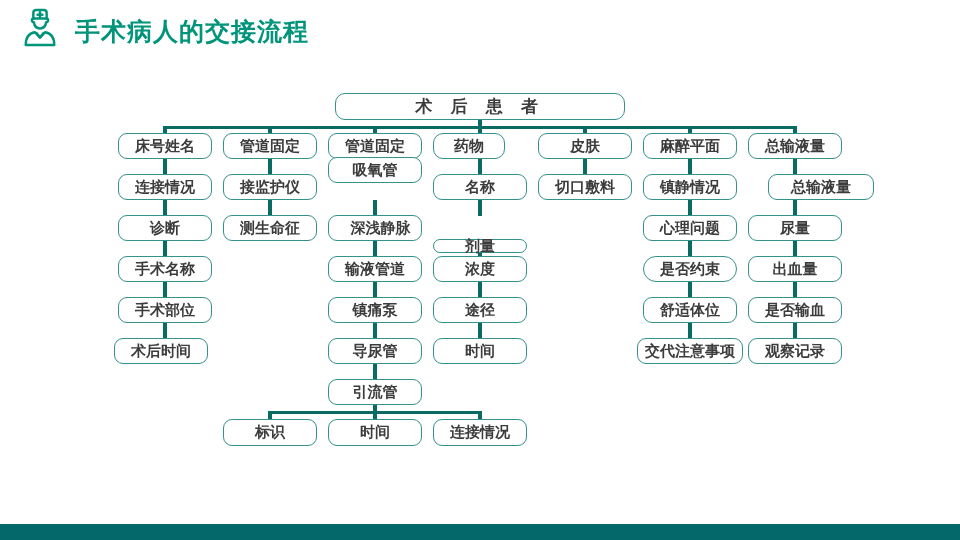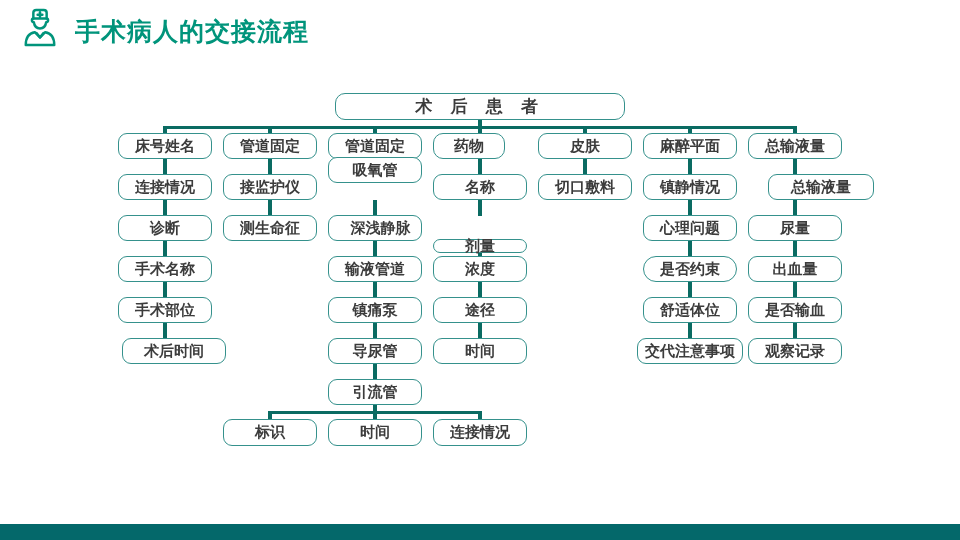--- a/index.html
+++ b/index.html
@@ -67,21 +67,21 @@
       <div class="conn" style="left: 793px; top: 126px; width: 4px; height: 8px;"></div>
       <div class="node" style="left: 118px; top: 133px; width: 94px; height: 26px;">床号姓名</div>
       <div class="node" style="left: 118px; top: 174px; width: 94px; height: 26px;">连接情况</div>
       <div class="conn" style="left: 163px; top: 159px; width: 4px; height: 16px;"></div>
       <div class="node" style="left: 118px; top: 215px; width: 94px; height: 26px;">诊断</div>
       <div class="conn" style="left: 163px; top: 200px; width: 4px; height: 16px;"></div>
       <div class="node" style="left: 118px; top: 256px; width: 94px; height: 26px;">手术名称</div>
       <div class="conn" style="left: 163px; top: 241px; width: 4px; height: 16px;"></div>
       <div class="node" style="left: 118px; top: 297px; width: 94px; height: 26px;">手术部位</div>
       <div class="conn" style="left: 163px; top: 282px; width: 4px; height: 16px;"></div>
-      <div class="node" style="left: 122px; top: 338px; width: 104px; height: 26px;">术后时间</div>
+      <div class="node" style="left: 114px; top: 338px; width: 94px; height: 26px;">术后时间</div>
       <div class="conn" style="left: 163px; top: 323px; width: 4px; height: 16px;"></div>
       <div class="node" style="left: 223px; top: 133px; width: 94px; height: 26px;">管道固定</div>
       <div class="node" style="left: 223px; top: 174px; width: 94px; height: 26px;">接监护仪</div>
       <div class="conn" style="left: 268px; top: 159px; width: 4px; height: 16px;"></div>
       <div class="node" style="left: 223px; top: 215px; width: 94px; height: 26px;">测生命征</div>
       <div class="conn" style="left: 268px; top: 200px; width: 4px; height: 16px;"></div>
       <div class="node" style="left: 328px; top: 133px; width: 94px; height: 26px;">管道固定</div>
       <div class="node" style="left: 328px; top: 157px; width: 94px; height: 26px;">吸氧管</div>
       <div class="conn" style="left: 373px; top: 159px; width: 4px; height: 16px;"></div>
       <div class="node" style="left: 328px; top: 215px; width: 94px; height: 26px; padding-left: 11px;">深浅静脉</div>

